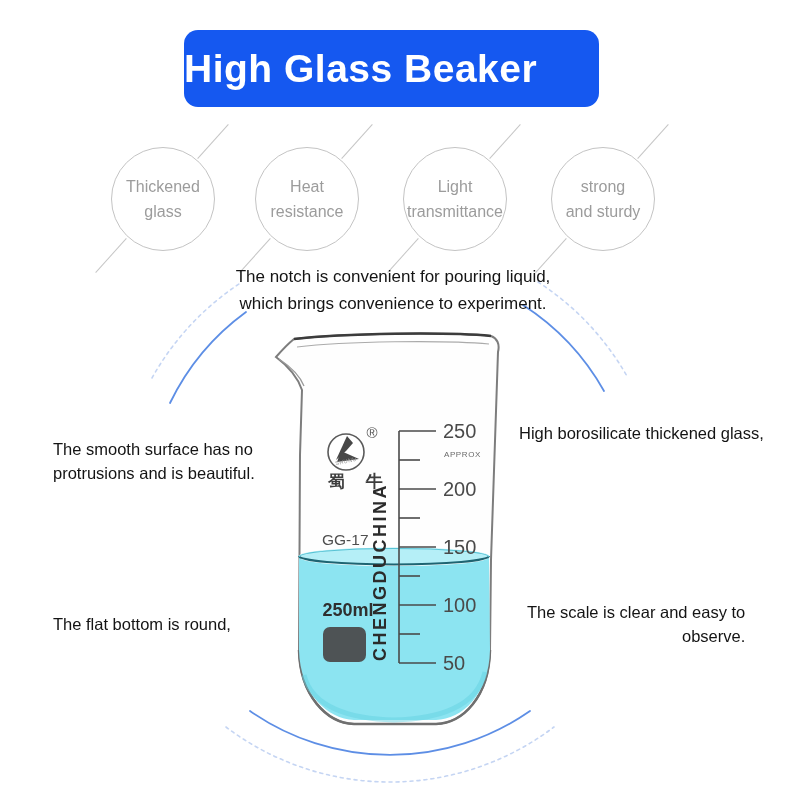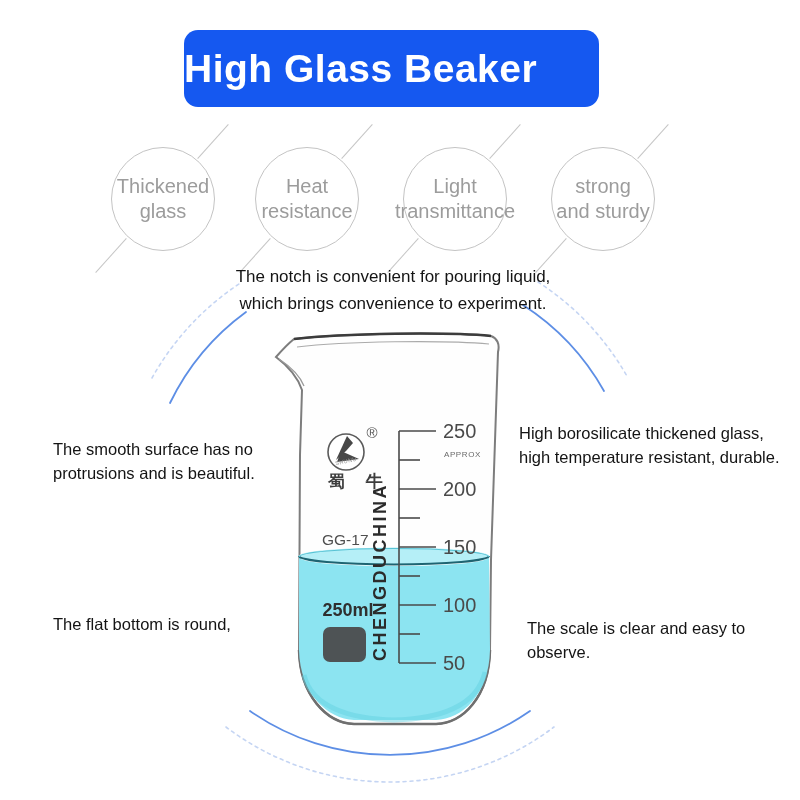--- a/index.html
+++ b/index.html
@@ -15,38 +15,38 @@
     display:flex;align-items:center;justify-content:flex-start;
   }
   .banner h1{
     margin:0;color:#ffffff;font-size:39px;font-weight:bold;letter-spacing:.5px;
     font-family:"Liberation Sans","DejaVu Sans",sans-serif;
   }
   
   .feature-circle{
     top:147px;width:102px;height:102px;border:1.5px solid #c4c4c4;border-radius:50%;
     display:flex;flex-direction:column;align-items:center;justify-content:center;
-    color:#9c9c9c;font-size:20px;line-height:25px;text-align:center;background:#fff;
+    color:#9c9c9c;font-size:16px;line-height:25px;text-align:center;background:#fff;
     white-space:nowrap;
   }
   .c1{left:111px;} .c2{left:255px;} .c3{left:403px;} .c4{left:551px;}
   .dg{
     position:absolute;width:46px;height:0;border-top:1.5px solid #c6c6c6;
     transform:rotate(-48deg);
   }
   
   .notch{
     left:0;top:263px;width:786px;text-align:center;color:#141414;
     font-size:17px;line-height:27px;
   }
   .callout{color:#141414;font-size:16.5px;line-height:24px;white-space:nowrap;}
   .tl{left:53px;top:421px;margin-top:16px;}
   .tr{left:519px;top:421px;}
   .bl{left:53px;top:612px;}
-  .br{left:527px;top:616px;}
+  .br{left:527px;top:600px;text-align:right;}
   
   .scene{left:0;top:0;pointer-events:none;}
   .scene text{font-family:"Liberation Sans","DejaVu Sans",sans-serif;}
   .arc-dark{stroke:#4B82E2;stroke-width:1.8;fill:none;stroke-linecap:round;opacity:.9;}
   .arc-light{stroke:#C5D5F3;stroke-width:1.6;fill:none;stroke-linecap:round;stroke-dasharray:3 4;}
   .glass{fill:#FEFEFE;stroke:#7d7d7d;stroke-width:2;}
   .scaleline{stroke:#4a4a4a;stroke-width:1.6;}
   .scalenum{fill:#4a4a4a;font-size:20px;}
 </style>
 </head>
@@ -151,21 +151,20 @@
   <div>The notch is convenient for pouring liquid,</div>
   <div>which brings convenience to experiment.</div>
 </div>
 
 <div class="abs callout tl">
   <div>The smooth surface has no</div>
   <div>protrusions and is beautiful.</div>
 </div>
 <div class="abs callout tr">
   <div>High borosilicate thickened glass,</div>
-  <div>high temperature resistant, durable.</div>
 </div>
 <div class="abs callout bl">
   <div>The flat bottom is round,</div>
 </div>
 <div class="abs callout br">
   <div>The scale is clear and easy to</div>
   <div>observe.</div>
 </div>
 
 </body></html>

